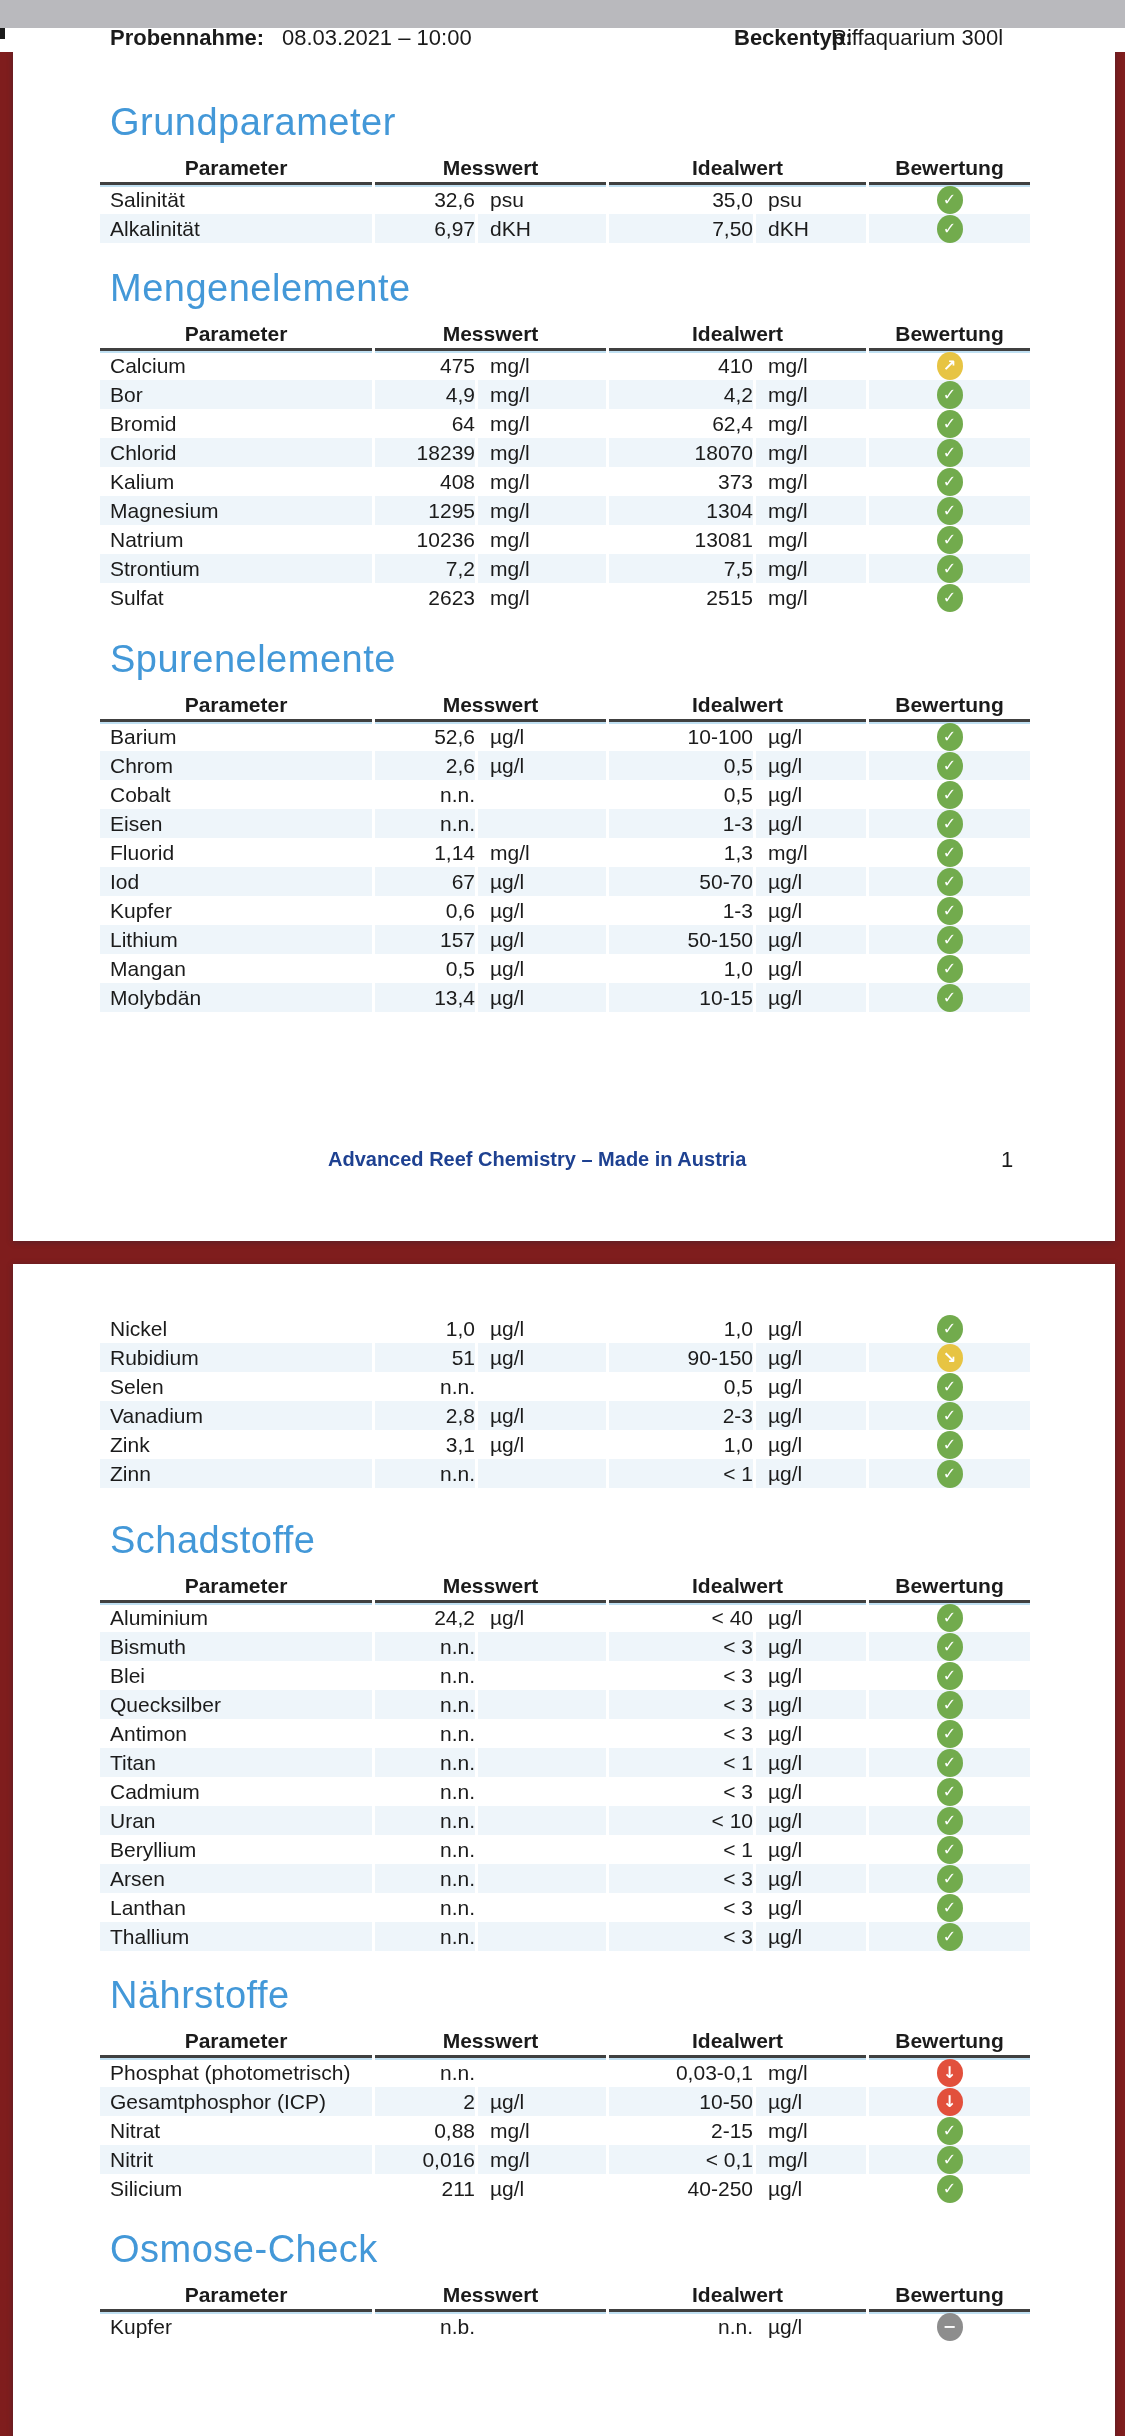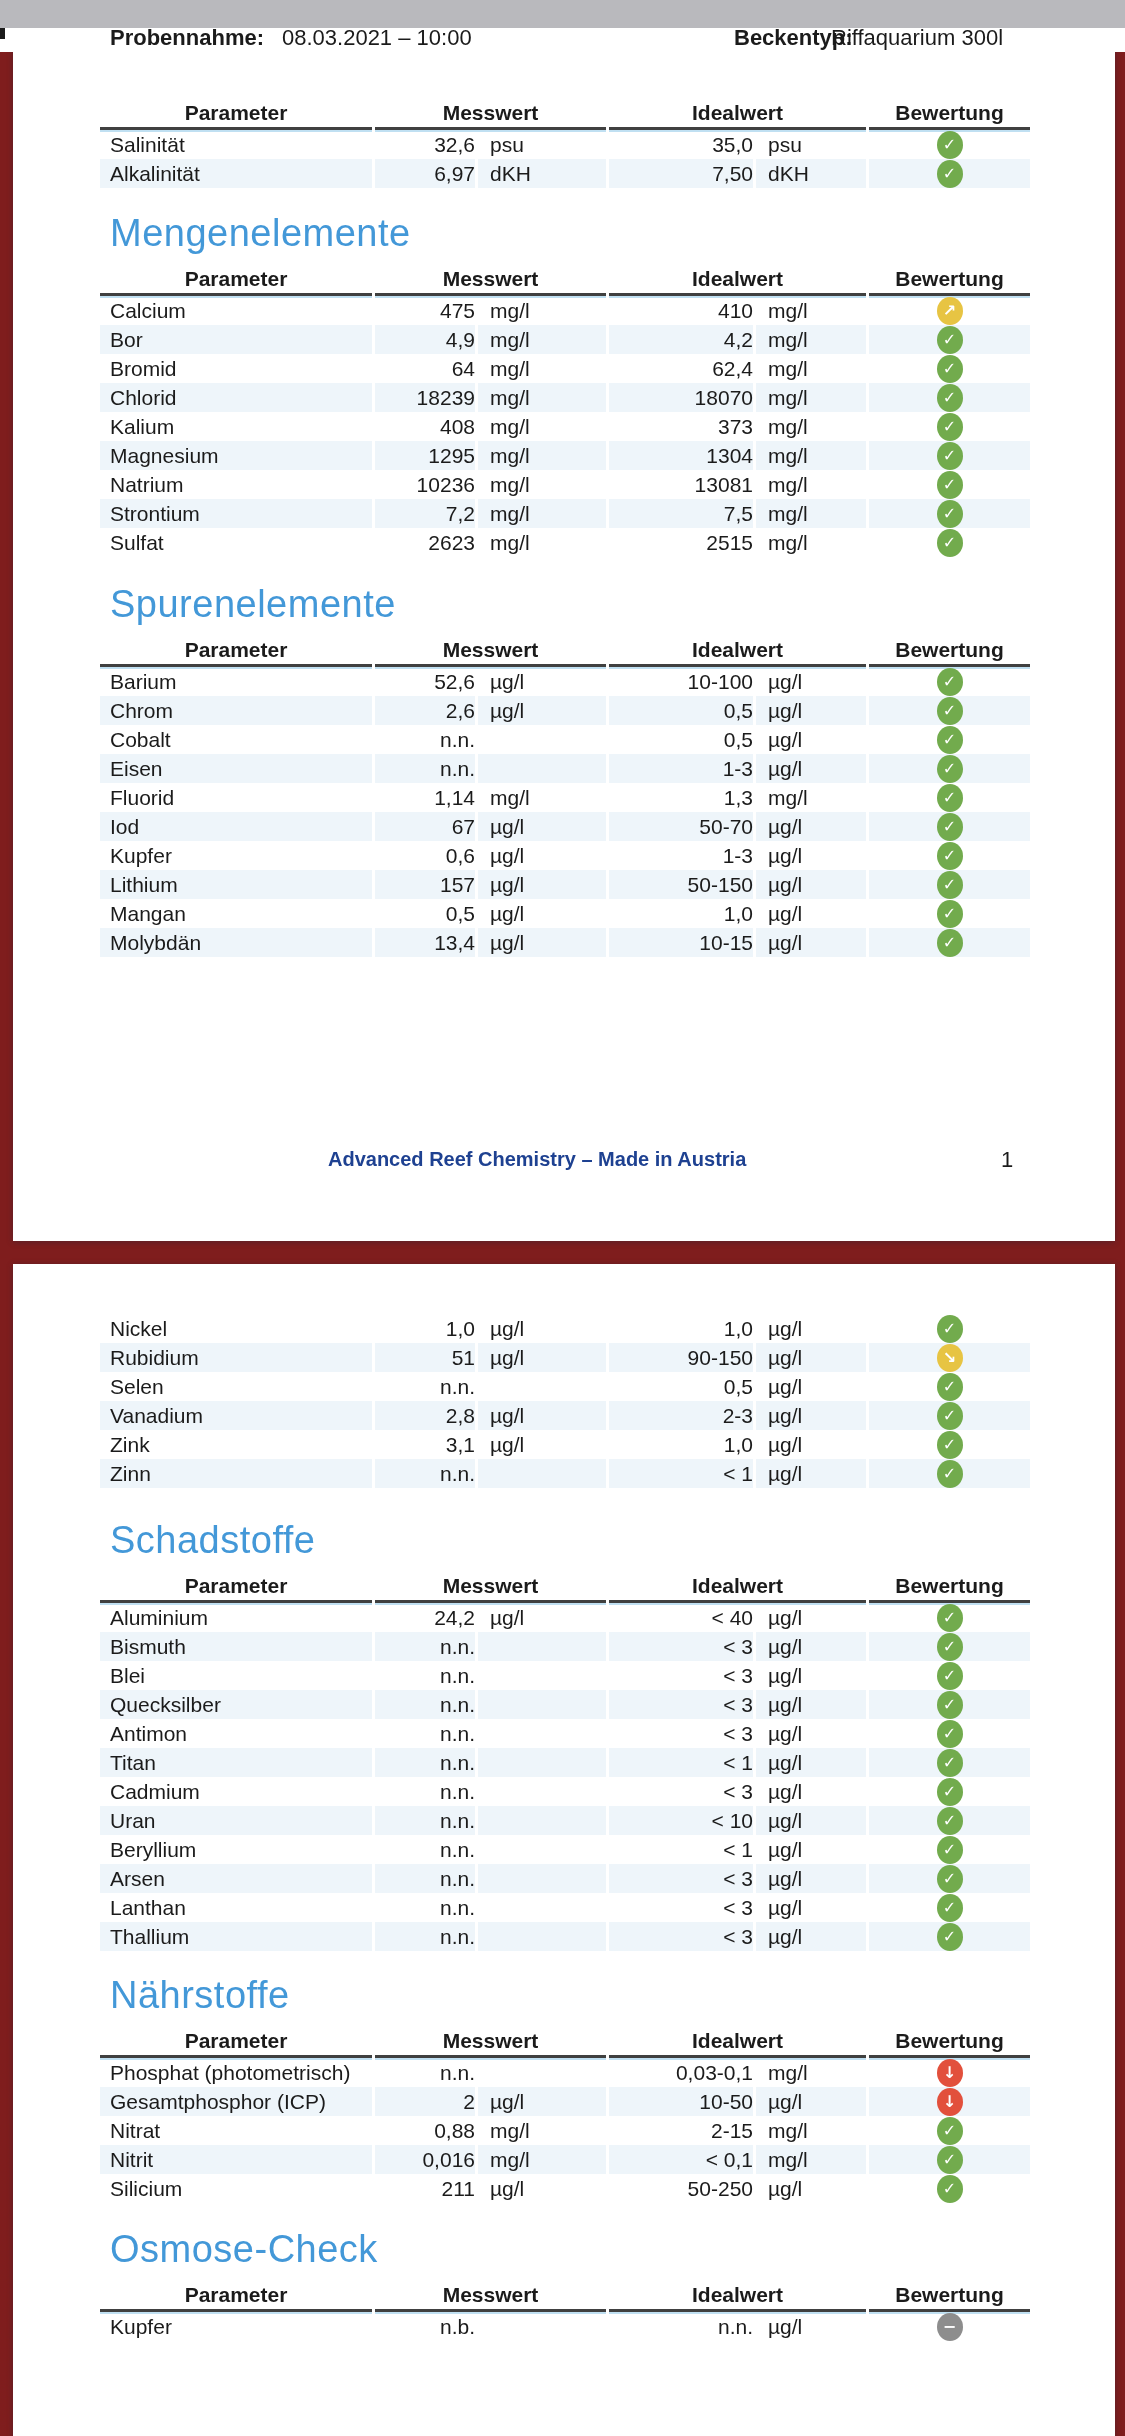--- a/index.html
+++ b/index.html
@@ -70,20 +70,21 @@
     <div class="content">
 
       <div class="probe-row">
         <span class="meta-label pos-a">Probennahme:</span>
         <span class="pos-b">08.03.2021 – 10:00</span>
         <span class="meta-label pos-c">Beckentyp:</span>
         <span class="pos-d">Riffaquarium 300l</span>
       </div>
 
       <section class="sec" id="sec-grundparameter">
+        <h2 class="sec-title">Grundparameter</h2>
         <div class="tbl">
             <div class="thead">
               <div>Parameter</div>
               <div>Messwert</div>
               <div>Idealwert</div>
               <div>Bewertung</div>
             </div>
             <div class="row">
               <div class="c-param">Salinität</div>
               <div class="c-val">32,6</div>
@@ -575,21 +576,21 @@
               <div class="c-val">&lt; 0,1</div>
               <div class="c-unit">mg/l</div>
               <div class="c-icon">
                 <span class="status-icon" style="background: rgb(114, 171, 77);">✓</span>
               </div>
             </div>
             <div class="row">
               <div class="c-param">Silicium</div>
               <div class="c-val">211</div>
               <div class="c-unit">µg/l</div>
-              <div class="c-val">50-250</div>
+              <div class="c-val">40-250</div>
               <div class="c-unit">µg/l</div>
               <div class="c-icon">
                 <span class="status-icon" style="background: rgb(114, 171, 77);">✓</span>
               </div>
             </div>
           </div>
       </section>
 
       <section class="sec" id="sec-osmose-check">
         <h2 class="sec-title">Osmose-Check</h2>

